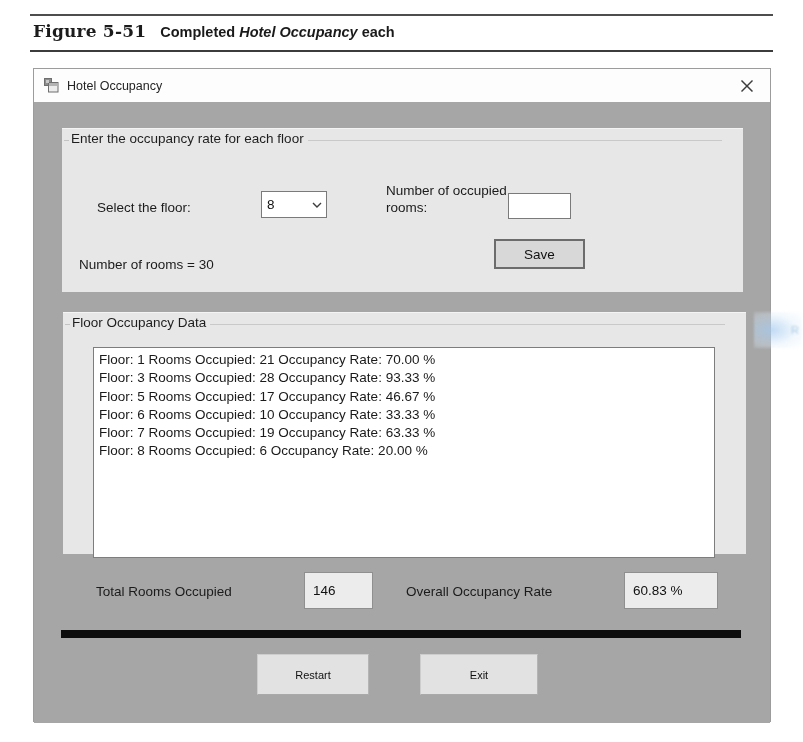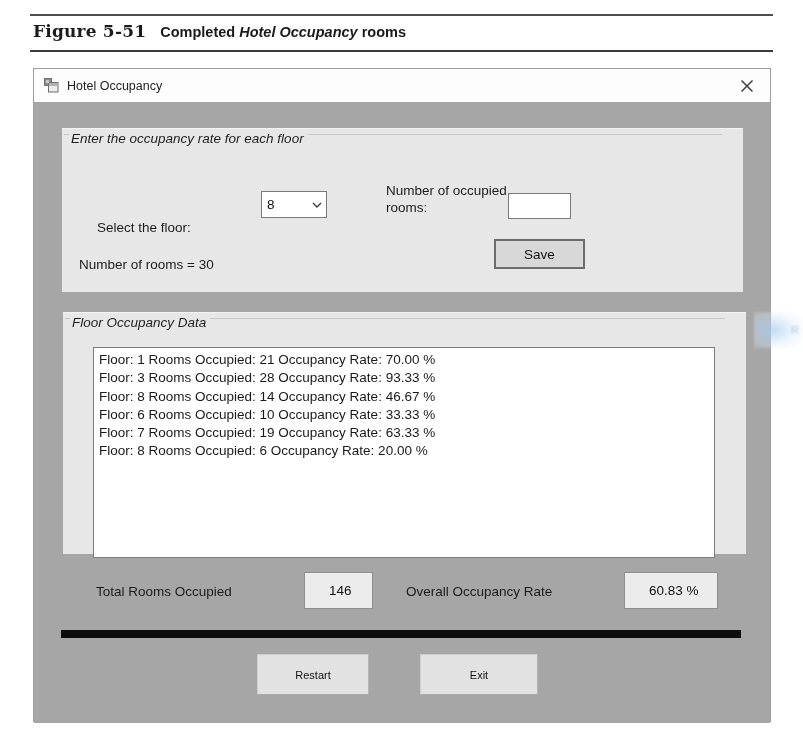--- a/index.html
+++ b/index.html
@@ -25,21 +25,21 @@
   .title-text{font-size:12.5px;color:#242424;}
   .close-btn{position:absolute;right:6px;top:0;width:34px;height:33px;display:flex;
              align-items:center;justify-content:center;cursor:default;}
   .win-body{position:absolute;left:0;top:33px;width:100%;height:621px;background:#a6a6a6;}
 
   
   .groupbox{position:absolute;background:#e7e7e7;border-top:1px solid #f4f4f4;
             box-sizing:border-box;}
   .gb1{left:28px;top:26px;width:681px;height:164px;}
   .gb2{left:29px;top:210px;width:683px;height:242px;}
-  .gb-head{position:absolute;left:2px;right:21px;top:2px;display:flex;align-items:flex-start;font-style:italic;}
+  .gb-head{position:absolute;left:2px;right:21px;top:2px;display:flex;align-items:center;}
   .gb-tick{width:5px;height:1px;background:#c3c3c3;margin-top:3px;}
   .gb-title{font-size:13.5px;color:#1e1e1e;padding:0 4px 0 2px;white-space:nowrap;}
   .gb-line{flex:1;height:1px;background:#c9c9c9;margin-top:3px;}
 
   .lbl{position:absolute;font-size:13.5px;color:#1b1b1b;line-height:17px;}
 
   
   .combo{position:absolute;left:199px;top:62px;width:66px;height:27px;background:#ffffff;
          border:1px solid #7a7a7a;box-sizing:border-box;display:flex;align-items:center;}
   .combo-value{font-size:13.5px;color:#111;padding-left:5px;flex:1;}
@@ -56,21 +56,21 @@
             border:2px solid #6c6c6c;box-sizing:border-box;font-size:13.5px;color:#111;
             font-family:"Liberation Sans","DejaVu Sans",sans-serif;cursor:default;}
 
   
   .listbox{position:absolute;left:30px;top:34px;width:622px;height:211px;background:#ffffff;
            border:1px solid #7d7d7d;box-sizing:border-box;padding:3px 0 0 5px;overflow:hidden;}
   .listrow{font-size:13.5px;color:#1a1a1a;line-height:18.3px;white-space:nowrap;}
 
   
   .valbox{position:absolute;height:37px;background:#ececec;border:1px solid #8f8f8f;
-          box-sizing:border-box;display:flex;align-items:center;padding-left:24px;
+          box-sizing:border-box;display:flex;align-items:center;padding-left:8px;
           font-size:13.5px;color:#111;}
   .valbox-total{left:241px;top:259px;width:69px;}
   .valbox-overall{left:561px;top:259px;width:94px;}
 
   
   .black-bar{position:absolute;left:27px;top:528px;width:680px;height:8px;background:#0d0d0d;}
 
   
   .btn-footer{position:absolute;top:552px;height:41px;background:#e2e2e2;
               border:1px solid #cdcdcd;border-bottom-color:#a9a9a9;border-right-color:#b4b4b4;
@@ -86,21 +86,21 @@
             pointer-events:none;}
   .artifact span{font-size:11px;color:#aecbe6;padding-right:3px;filter:blur(.4px);}
 </style>
 </head>
 <body>
 
 <div class="page">
 
   <div class="rule-top"></div>
   <div class="caption">
-    <span class="fig-label">Figure 5-51</span><span class="fig-title"><span>Completed </span><em>Hotel Occupancy</em><span> rooms</span></span>
+    <span class="fig-label">Figure 5-51</span><span class="fig-title"><span>Completed </span><em>Hotel Occupancy</em><span> each</span></span>
   </div>
   <div class="rule-bottom"></div>
 
   <div class="window">
 
     <div class="titlebar">
       <span class="app-icon">
         <svg width="15" height="15" viewBox="0 0 15 15">
           <rect x="0.5" y="0.5" width="7" height="7" fill="#8d8d8d" stroke="#6f6f6f" stroke-width="1"></rect>
           <rect x="4.5" y="4.5" width="9.5" height="9.5" fill="#ececec" stroke="#6f6f6f" stroke-width="1"></rect>
@@ -119,21 +119,21 @@
 
     <div class="win-body">
 
       <div class="groupbox gb1">
         <div class="gb-head">
           <span class="gb-tick"></span>
           <span class="gb-title">Enter the occupancy rate for each floor</span>
           <span class="gb-line"></span>
         </div>
 
-        <span class="lbl" style="left:35px;top:70px;margin-top:20px;">Select the floor:</span>
+        <span class="lbl" style="left:35px;top:70px;">Select the floor:</span>
 
         <div class="combo">
           <span class="combo-value">8</span>
           <span class="combo-arrow">
             <svg width="10" height="6" viewBox="0 0 10 6">
               <polyline points="1,1 5,5 9,1" fill="none" stroke="#3c3c3c" stroke-width="1.4"></polyline>
             </svg>
           </span>
         </div>
 
@@ -149,21 +149,21 @@
       <div class="groupbox gb2">
         <div class="gb-head">
           <span class="gb-tick"></span>
           <span class="gb-title">Floor Occupancy Data</span>
           <span class="gb-line"></span>
         </div>
 
         <div class="listbox">
           <div class="listrow">Floor: 1 Rooms Occupied: 21 Occupancy Rate: 70.00 %</div>
           <div class="listrow">Floor: 3 Rooms Occupied: 28 Occupancy Rate: 93.33 %</div>
-          <div class="listrow">Floor: 8 Rooms Occupied: 14 Occupancy Rate: 46.67 %</div>
+          <div class="listrow">Floor: 5 Rooms Occupied: 17 Occupancy Rate: 46.67 %</div>
           <div class="listrow">Floor: 6 Rooms Occupied: 10 Occupancy Rate: 33.33 %</div>
           <div class="listrow">Floor: 7 Rooms Occupied: 19 Occupancy Rate: 63.33 %</div>
           <div class="listrow">Floor: 8 Rooms Occupied: 6 Occupancy Rate: 20.00 %</div>
         </div>
 
         <span class="lbl" style="left:33px;top:270px;">Total Rooms Occupied</span>
         <div class="valbox valbox-total">146</div>
 
         <span class="lbl" style="left:343px;top:270px;">Overall Occupancy Rate</span>
         <div class="valbox valbox-overall">60.83 %</div>

